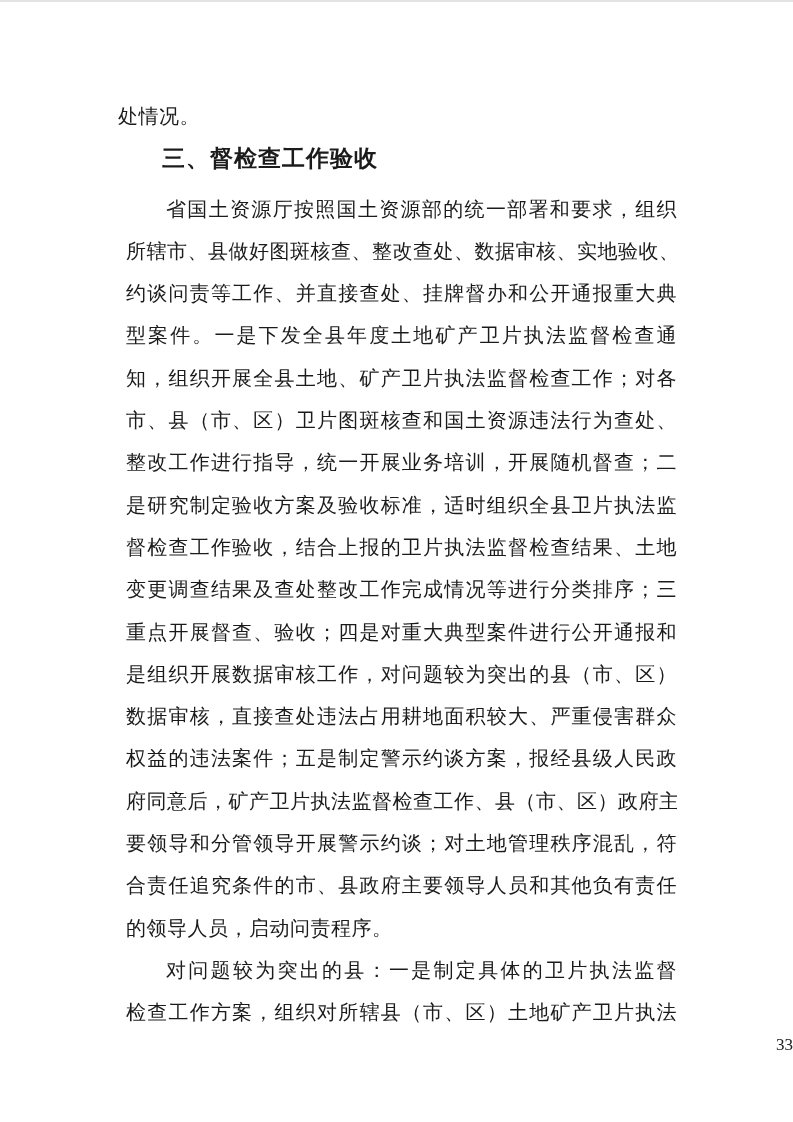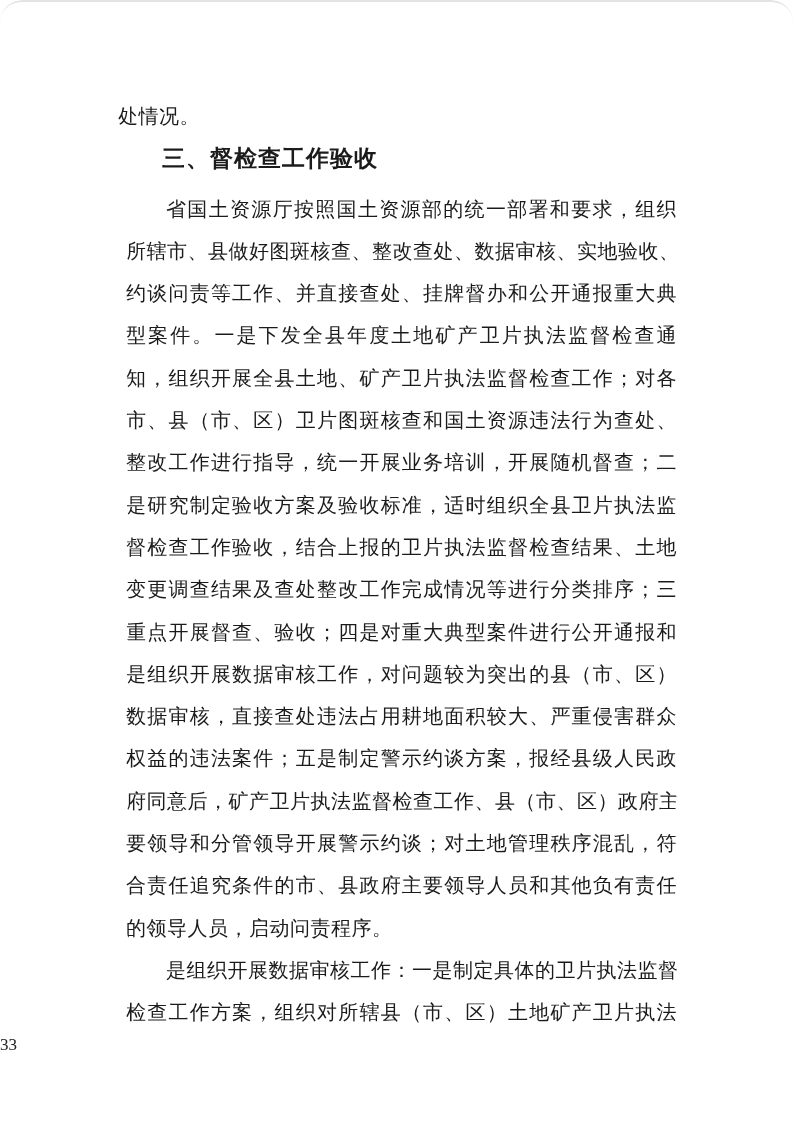--- a/index.html
+++ b/index.html
@@ -1,15 +1,15 @@
 <!DOCTYPE html>
 <html><head>
 <meta charset="utf-8">
 <style>
-  * { margin: 0; padding: 0; box-sizing: border-box; border-radius: 22px; }
+  * { margin: 0; padding: 0; box-sizing: border-box; }
   html, body {
     width: 793px; height: 1122px;
     background: #ffffff;
   }
   .page {
     position: relative;
     width: 793px; height: 1122px;
     background: #ffffff;
     color: #1b1b1b;
     overflow: hidden;
@@ -53,21 +53,21 @@
   }
   .paragraphs {
     margin-top: 8px;
     margin-left: 8px;
   }
   .page-number {
     position: absolute;
     top: 1033px;
     left: 0;
     width: 100%;
-    text-align: left;
+    text-align: right;
     font-size: 17px;
     line-height: 20px;
     color: #222222;
   }
 </style>
 </head>
 <body>
 
 <div class="page">
   <div class="content">
@@ -85,18 +85,18 @@
         <div class="line">督检查工作验收，结合上报的卫片执法监督检查结果、土地</div>
         <div class="line">变更调查结果及查处整改工作完成情况等进行分类排序；三</div>
         <div class="line">重点开展督查、验收；四是对重大典型案件进行公开通报和</div>
         <div class="line">是组织开展数据审核工作，对问题较为突出的县（市、区）</div>
         <div class="line">数据审核，直接查处违法占用耕地面积较大、严重侵害群众</div>
         <div class="line">权益的违法案件；五是制定警示约谈方案，报经县级人民政</div>
         <div class="line">府同意后，矿产卫片执法监督检查工作、县（市、区）政府主</div>
         <div class="line">要领导和分管领导开展警示约谈；对土地管理秩序混乱，符</div>
         <div class="line">合责任追究条件的市、县政府主要领导人员和其他负有责任</div>
         <div class="line no-just">的领导人员，启动问责程序。</div>
-        <div class="line first">是组织开展数据审核工作：一是制定具体的卫片执法监督</div>
+        <div class="line first">对问题较为突出的县：一是制定具体的卫片执法监督</div>
         <div class="line">检查工作方案，组织对所辖县（市、区）土地矿产卫片执法</div>
       </div>
   </div>
   <div class="page-number">33</div>
 </div>
 
 </body></html>

